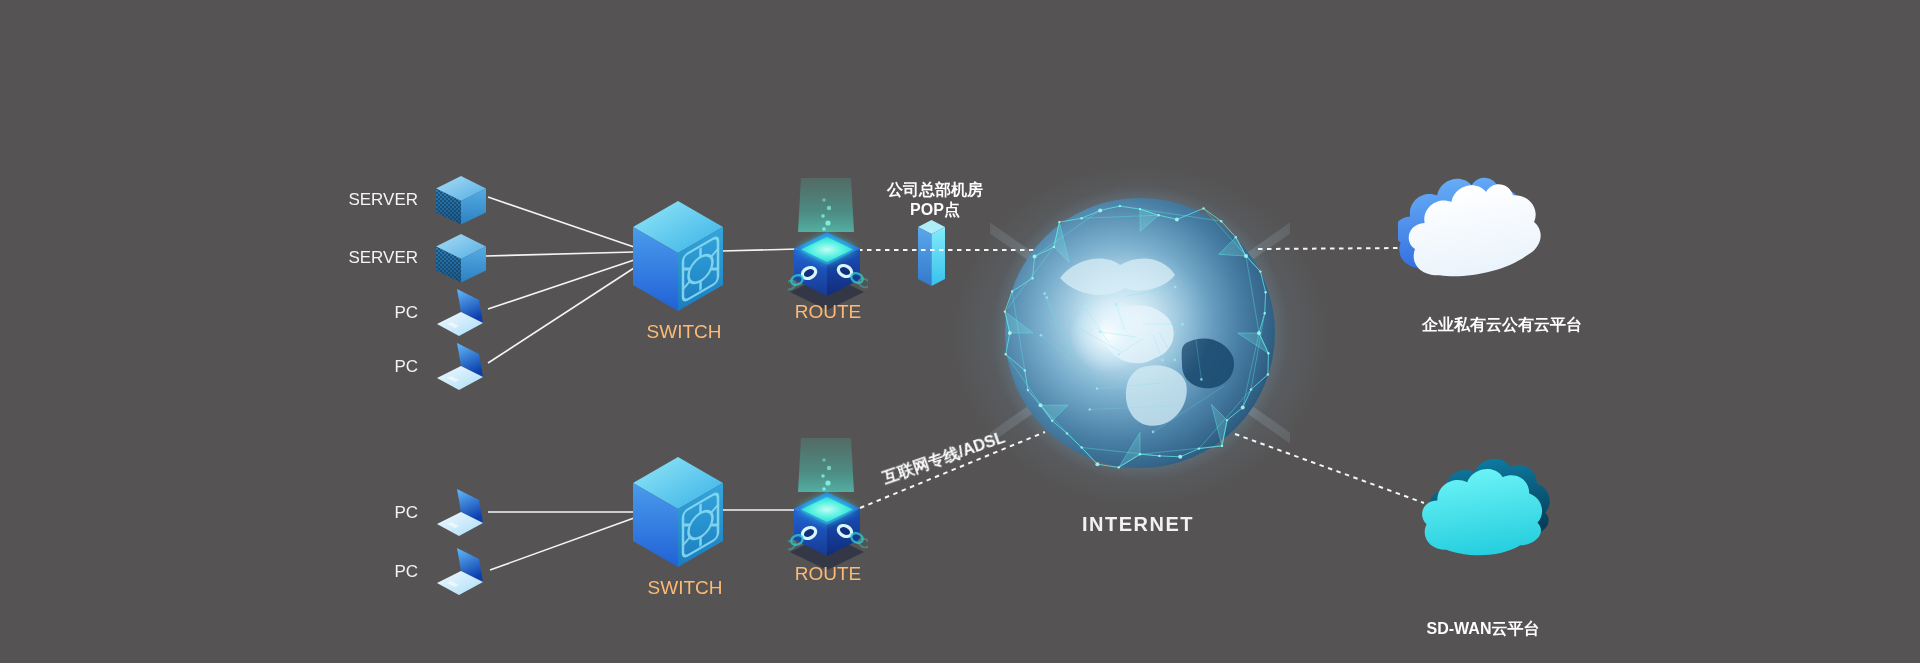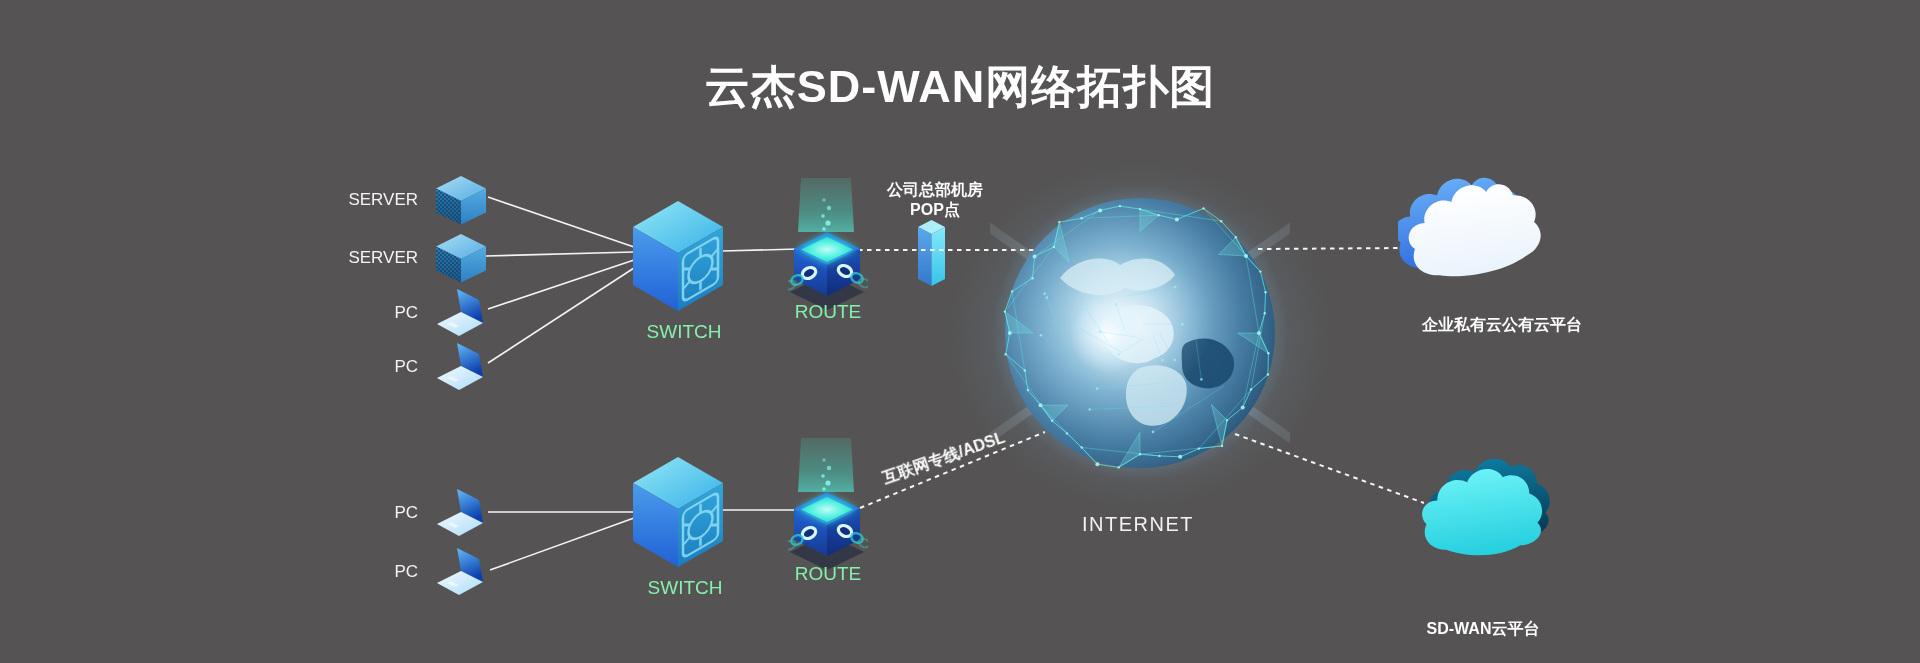--- a/index.html
+++ b/index.html
@@ -3,24 +3,24 @@
 <meta charset="utf-8">
 <style>
   html,body{margin:0;padding:0;background:#3a3a3a;}
   .stage{position:relative;width:1920px;height:663px;background:#555353;overflow:hidden;
          font-family:"Liberation Sans","DejaVu Sans",sans-serif;color:#fff;}
   .abs{position:absolute;}
   .title{left:0;top:57px;width:1920px;text-align:center;font-size:45px;font-weight:700;
          letter-spacing:1px;color:#fefefe;}
   .dev{position:absolute;display:flex;align-items:center;}
   .dev .dlabel{width:70px;text-align:right;margin-right:17px;font-size:17px;color:#f4f4f4;}
-  .nodelabel{position:absolute;text-align:center;font-size:19px;color:#86efac;}
+  .nodelabel{position:absolute;text-align:center;font-size:19px;color:#fdba74;}
   .cnlabel{position:absolute;text-align:center;font-size:16px;font-weight:700;color:#fdfdfd;line-height:20px;}
   .internet{position:absolute;left:1048px;top:513px;width:180px;text-align:center;
-            font-size:20px;letter-spacing:1.5px;color:#f2f2f2;}
+            font-size:20px;letter-spacing:1.5px;color:#f2f2f2;font-weight:bold;}
   .adsl{position:absolute;left:855px;top:448px;width:178px;text-align:center;font-size:16px;
         font-weight:700;color:#fdfdfd;transform:rotate(-19deg);}
   .globe-glow{position:absolute;left:880px;top:100px;width:520px;height:470px;
      background:radial-gradient(closest-side,rgba(125,180,220,0.22),rgba(125,180,220,0.10) 55%,rgba(125,180,220,0) 75%);}
   svg{display:block;}
 </style>
 </head>
 <body>
 
 <div class="stage">
@@ -155,21 +155,20 @@
       <line x1="718" y1="510" x2="800" y2="510"></line>
     </g>
     <g stroke="#ffffff" stroke-width="2" stroke-dasharray="4.5 4.5" stroke-opacity="0.95">
       <line x1="858" y1="250" x2="1034" y2="250"></line>
       <line x1="1258" y1="249" x2="1404" y2="248"></line>
       <line x1="860" y1="508" x2="1045" y2="432"></line>
       <line x1="1235" y1="434" x2="1424" y2="503"></line>
     </g>
   </svg>
 
-  <div class="abs title">云杰SD-WAN网络拓扑图</div>
 
   <div class="dev" style="left:348px;top:175px">
     <span class="dlabel">SERVER</span>
     <svg width="52" height="50" viewBox="0 0 52 50">
       <polygon points="26,1 51,13.5 26,26 1,13.5" fill="url(#gSrvTop)"></polygon>
       <polygon points="51,13.5 51,37.5 26,49.5 26,26" fill="url(#gSrvR)"></polygon>
       <polygon points="1,13.5 26,26 26,49.5 1,37.5" fill="url(#gSrvL)"></polygon>
       <polygon points="1,13.5 26,26 26,49.5 1,37.5" fill="url(#pHatch)" opacity="0.6"></polygon>
     </svg>
   </div>

